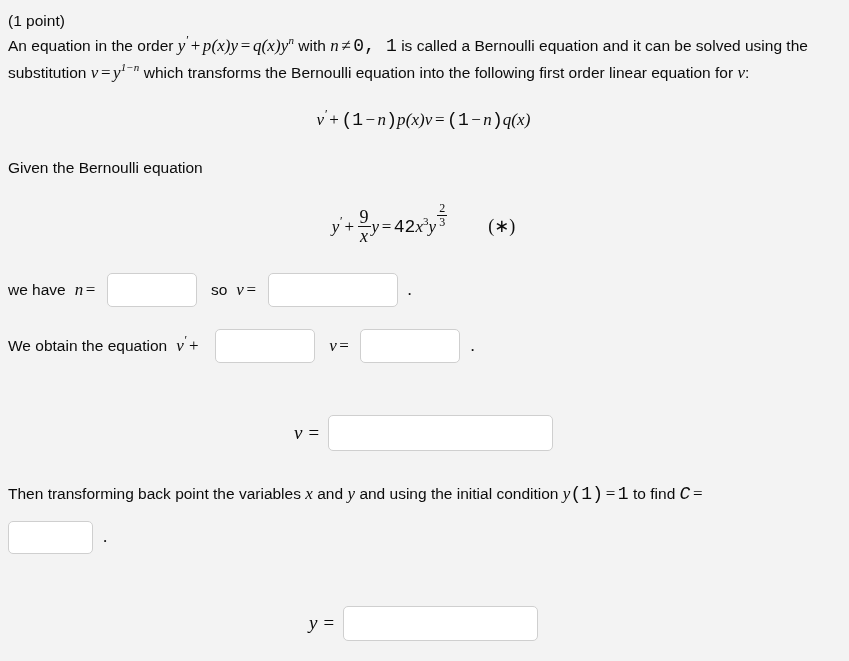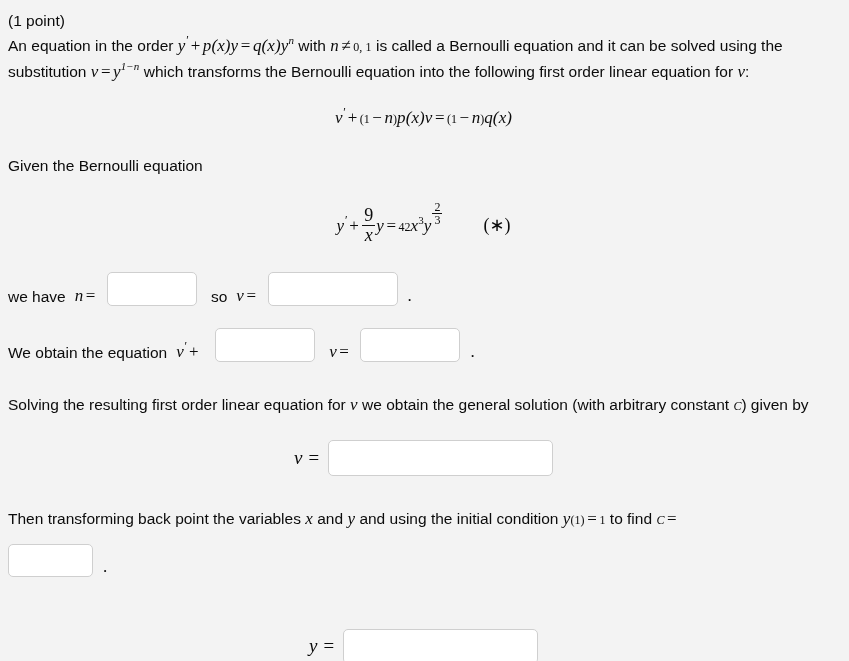--- a/index.html
+++ b/index.html
@@ -30,23 +30,23 @@
     line-height: 1.4;
   }
   
   .m {
     font-family: "Liberation Serif", serif;
     font-style: italic;
     font-size: 17px;
     letter-spacing: 0.1px;
   }
   .mr {
-    font-family: Liberation Serif, serif;
-    font-style: normal;
-    font-size: 12px;
+    font-family: Liberation Mono, monospace;
+    font-style: normal;
+    font-size: 18px;
   }
   .op {
     font-family: "Liberation Serif", serif;
     font-style: normal;
     font-size: 17px;
     padding: 0 2.5px;
   }
   sup.ex {
     font-family: "Liberation Serif", serif;
     font-style: italic;
@@ -128,21 +128,21 @@
   }
   .ans.w90  { width: 90px;  height: 34px; }
   .ans.w130 { width: 130px; height: 34px; }
   .ans.w100 { width: 100px; height: 34px; }
   .ans.w225 { width: 225px; height: 36px; }
   .ans.w85  { width: 85px;  height: 33px; }
   .ans.w195 { width: 195px; height: 35px; }
 
   .row {
     display: flex;
-    align-items: flex-end;
+    align-items: center;
   }
   .row > * { flex: none; }
   .gap-sm { width: 9px; }
   .gap-md { width: 14px; }
   .period {
     font-family: "Liberation Serif", serif;
     font-size: 17px;
     margin-left: 10px;
   }
   .bold {
@@ -230,26 +230,20 @@
     <span class="gap-md"></span>
     <span class="m">v</span>
     <span class="op">=</span>
     <span class="gap-sm"></span>
     <input class="ans w100" type="text" value="" style="">
     <span class="period">.</span>
   </div>
 
   <div class="sp-5"></div>
 
-  <p class="para">
-    <span>Solving the resulting first order linear equation for</span>
-    <span class="m">v</span>
-    <span>we obtain the general solution (with arbitrary constant</span>
-    <span class="mr" style="font-style:italic">C</span><span>) given by</span>
-  </p>
 
   <div class="sp-3"></div>
 
   <div class="centered-row">
     <span class="lbl-eq">v =</span>
     <input class="ans w225" type="text" value="" style="">
   </div>
 
   <div class="sp-5"></div>
 

